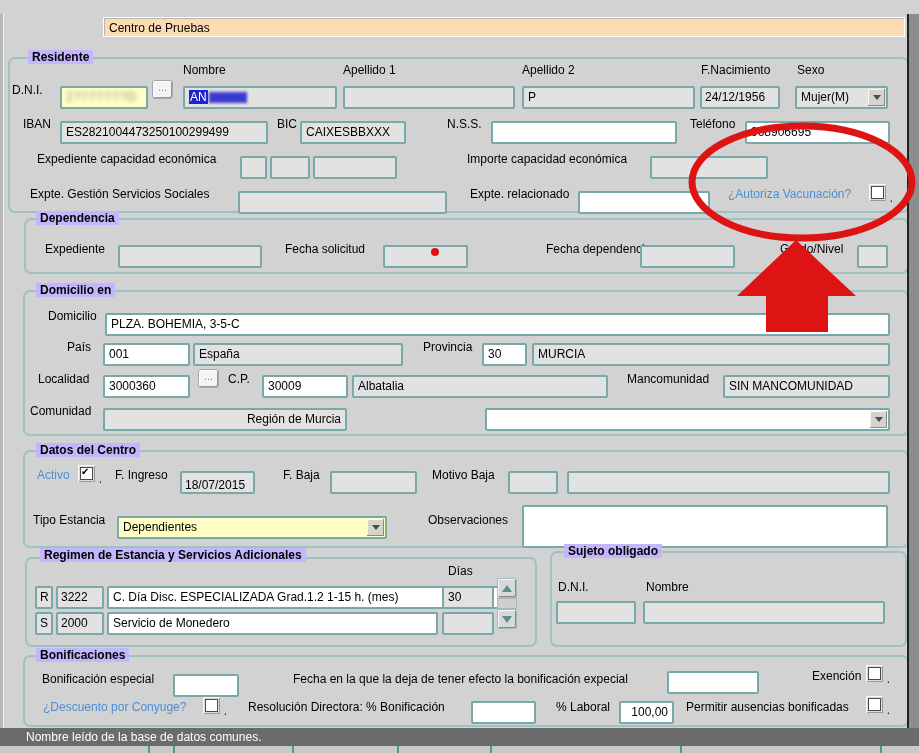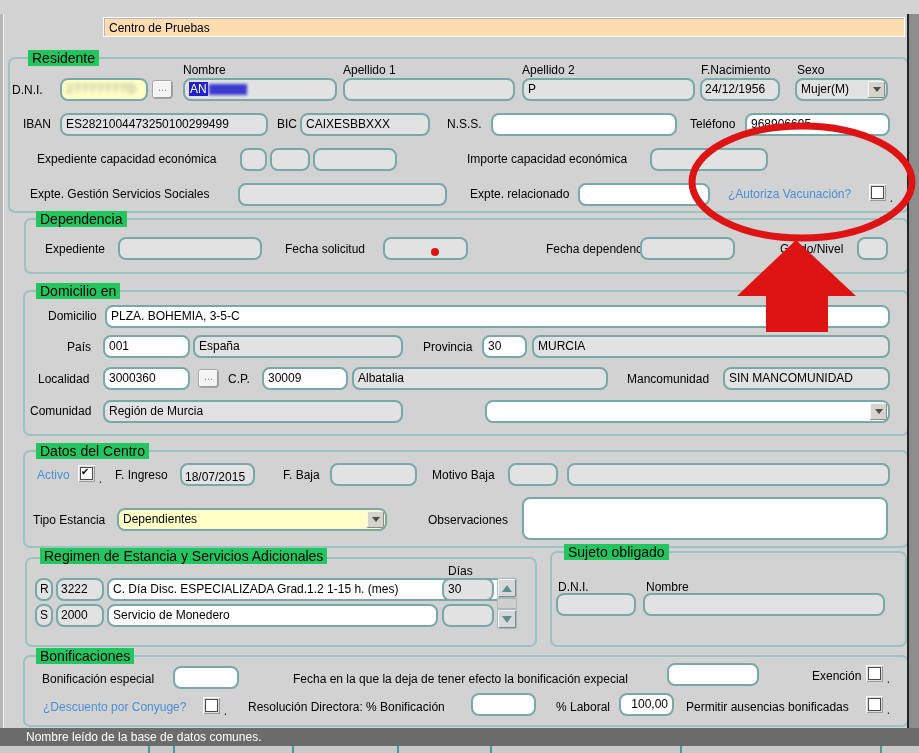--- a/index.html
+++ b/index.html
@@ -14,27 +14,27 @@
   .statusbar{position:absolute;left:0;top:728px;width:919px;height:18px;background:#6b6b6b;color:#fff;
              line-height:18px;padding-left:26px;box-sizing:border-box;white-space:nowrap;}
   .console2{position:absolute;left:0;top:746px;width:919px;height:7px;background:#c9c9c9;}
   .tick{position:absolute;top:0;width:2px;height:7px;background:#3f9d9d;}
   
   .titlefld{position:absolute;left:103px;top:17px;width:802px;height:20px;background:#fcdcb0;
             border:1px solid #ffffff;box-shadow:inset 1px 1px 0 #b5b5b5;box-sizing:border-box;
             line-height:21px;padding-left:5px;white-space:nowrap;}
   
   .grp{position:absolute;border:2px solid #9dc2c2;border-radius:7px;}
-  .grptitle{position:absolute;font-weight:normal;font-size:14px;background:#22c55e;padding:0 4px;white-space:nowrap;}
+  .grptitle{position:absolute;font-weight:bold;font-size:12px;background:#c4b5fd;padding:0 4px;white-space:nowrap;}
   
   .lbl{position:absolute;white-space:nowrap;line-height:14px;}
   .link{position:absolute;white-space:nowrap;line-height:14px;color:#4a8fd4;cursor:default;}
   
-  .fld{position:absolute;height:23px;background:#e2e2e2;border:2px solid #79a8a8;border-radius:8px;
-       box-sizing:border-box;padding:1px 4px;line-height:17px;white-space:nowrap;overflow:hidden;}
+  .fld{position:absolute;height:23px;background:#e2e2e2;border:2px solid #79a8a8;border-radius:2px;
+       box-sizing:border-box;padding:1px 4px;line-height:17px;white-space:nowrap;overflow:hidden;margin-top:8px;}
   .fld.w{background:#ffffff;}
   .fld.y{background:#ffffc6;}
   .fld.narrow{padding:1px 3px;}
   .fld.r{text-align:right;}
   .ta{height:43px;line-height:15px;}
   
   .combo-btn{position:absolute;right:1px;top:1px;bottom:1px;width:17px;background:#d6d3cc;
              box-shadow:inset -1px -1px 0 #8a8a8a,inset 1px 1px 0 #f6f6f6;
              display:flex;align-items:center;justify-content:center;}
   .tri-down{width:0;height:0;border-left:4px solid transparent;border-right:4px solid transparent;border-top:5px solid #4c4c4c;}
@@ -91,21 +91,21 @@
   <div class="fld" style="left:700px;top:78px;width:80px;padding:1px 3px;">24/12/1956</div>
   <div class="fld" style="left:795px;top:78px;width:93px;padding-right:20px;"><span>Mujer(M)</span>
     <span class="combo-btn">
         <span class="tri-down"></span>
       </span>
   </div>
 
   <div class="lbl" style="left:23px;top:117px;">IBAN</div>
   <div class="fld" style="left:60px;top:113px;width:208px;">ES2821004473250100299499</div>
   <div class="lbl" style="left:277px;top:117px;">BIC</div>
-  <div class="fld" style="left:300px;top:113px;width:130px;">CAIXESBBXXX</div>
+  <div class="fld" style="left:300px;top:113px;width:106px;">CAIXESBBXXX</div>
   <div class="lbl" style="left:447px;top:117px;">N.S.S.</div>
   <div class="fld w" style="left:491px;top:113px;width:186px;"></div>
   <div class="lbl" style="left:690px;top:117px;">Teléfono</div>
   <div class="fld w" style="left:745px;top:113px;width:145px;">968906695</div>
 
   <div class="lbl" style="left:37px;top:152px;">Expediente capacidad económica</div>
   <div class="fld narrow" style="left:240px;top:148px;width:27px;"></div>
   <div class="fld narrow" style="left:270px;top:148px;width:40px;"></div>
   <div class="fld" style="left:313px;top:148px;width:84px;"></div>
   <div class="lbl" style="left:467px;top:152px;">Importe capacidad económica</div>
@@ -146,21 +146,21 @@
   <div class="lbl" style="left:38px;top:372px;">Localidad</div>
   <div class="fld w" style="left:103px;top:367px;width:87px;">3000360</div>
   <div class="lov" style="left:198px;top:369px;">...</div>
   <div class="lbl" style="left:228px;top:372px;">C.P.</div>
   <div class="fld w" style="left:262px;top:367px;width:86px;">30009</div>
   <div class="fld" style="left:352px;top:367px;width:256px;">Albatalia</div>
   <div class="lbl" style="left:627px;top:372px;">Mancomunidad</div>
   <div class="fld" style="left:723px;top:367px;width:167px;">SIN MANCOMUNIDAD</div>
 
   <div class="lbl" style="left:30px;top:404px;">Comunidad</div>
-  <div class="fld" style="left:103px;top:400px;width:300px;">Región de Murcia</div>
+  <div class="fld" style="left:103px;top:400px;width:244px;text-align:right;">Región de Murcia</div>
   <div class="fld w" style="left:485px;top:400px;width:405px;padding-right:20px;">
     <span class="combo-btn">
         <span class="tri-down"></span>
       </span>
   </div>
 
   <div class="grp" style="left:23px;top:450px;width:882px;height:94px;"></div>
   <div class="grptitle" style="left:36px;top:443px;">Datos del Centro</div>
   <div class="link" style="left:37px;top:468px;">Activo</div>
   <div class="cb checked" style="left:78px;top:465px;">

